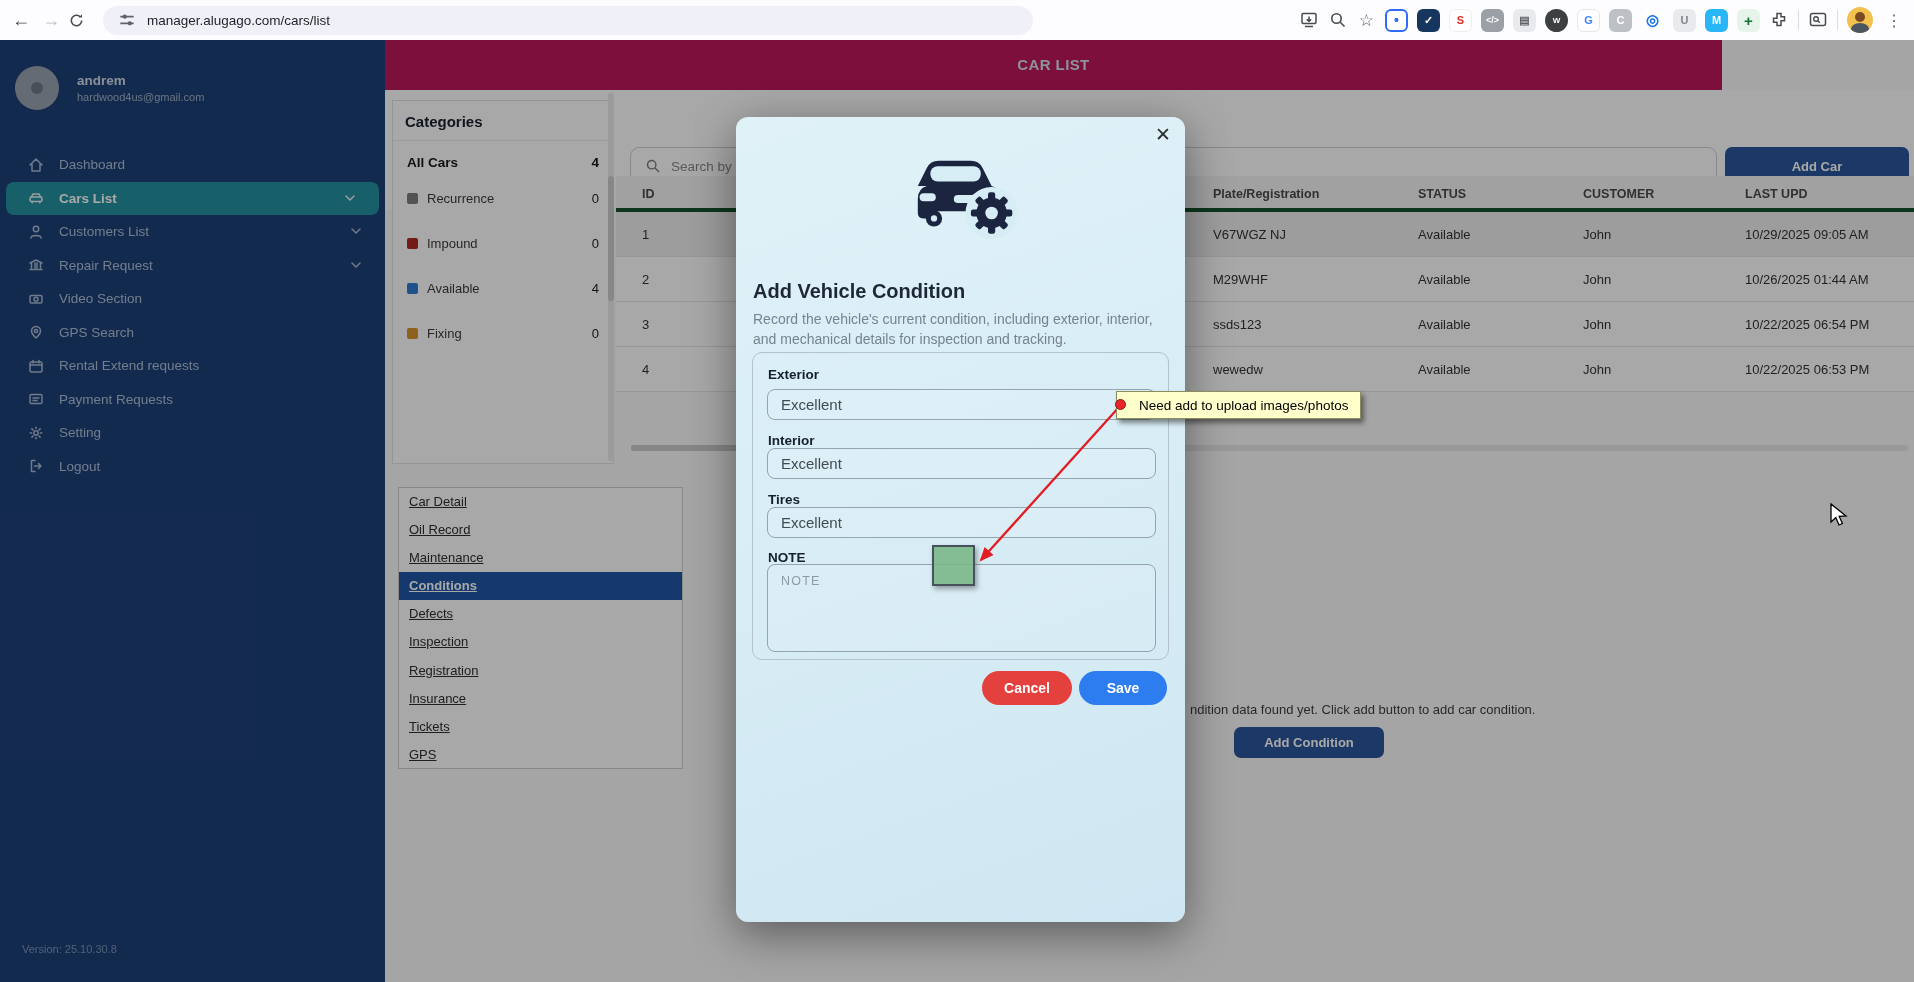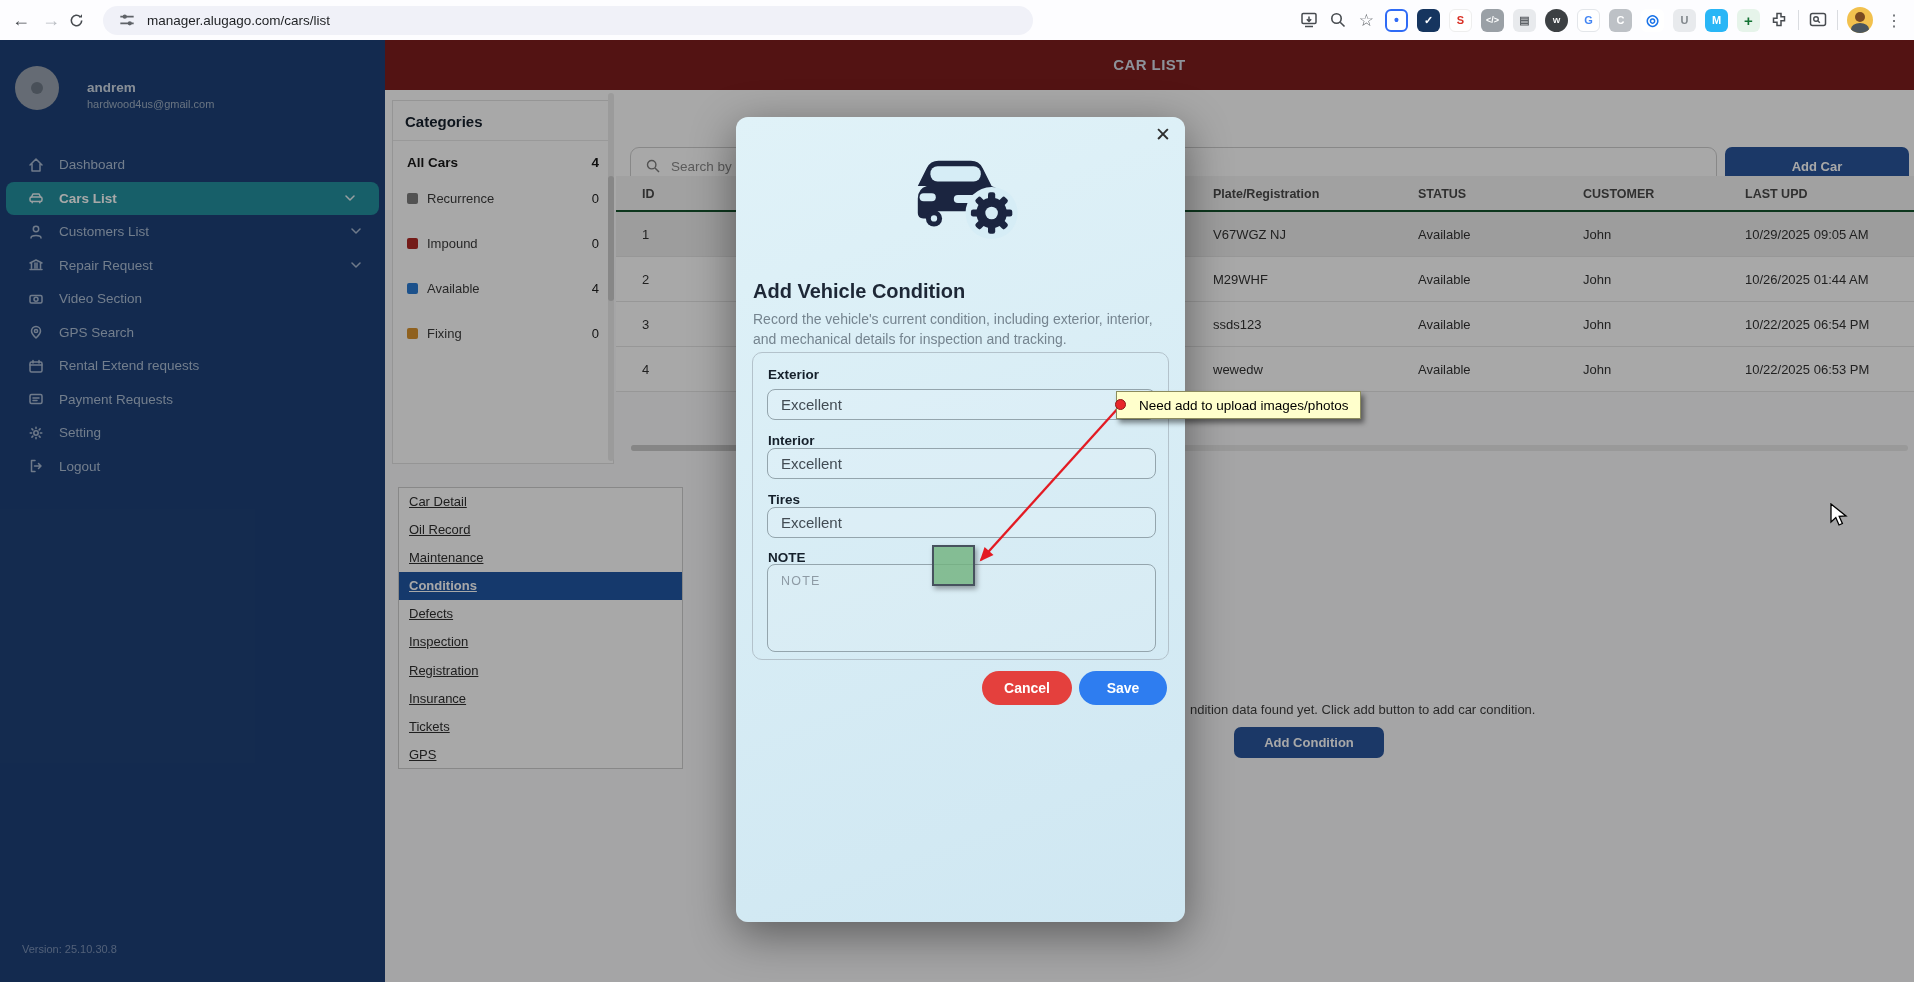--- a/index.html
+++ b/index.html
@@ -35,36 +35,36 @@
   .vdiv { width:1px; height:20px; background:#dadce0; }
   .avatar-chip { width:26px; height:26px; border-radius:50%; background:#f2c14e; position:relative; overflow:hidden; }
   .avatar-chip .head { position:absolute; left:8px; top:5px; width:10px; height:10px; border-radius:50%; background:#7a4a21; }
   .avatar-chip .body { position:absolute; left:4px; top:16px; width:18px; height:12px; border-radius:50%; background:#4b565e; }
   .kebab { font-size:16px; color:#5f6368; padding:0 4px; }
 
   
   .app { position:absolute; left:0; top:40px; width:1914px; height:942px; background:#fbfbfc; }
 
   .sidebar { position:absolute; left:0; top:0; width:385px; height:942px; background:#1e4178; }
-  .user-card { position:absolute; left:15px; top:26px; display:flex; gap:28px; align-items:flex-end; }
+  .user-card { position:absolute; left:15px; top:26px; display:flex; gap:18px; align-items:center; }
   .user-avatar { width:44px; height:44px; border-radius:50%; background:#9aa3b0; position:relative; }
   .user-avatar .dot { position:absolute; left:16px; top:16px; width:12px; height:12px; border-radius:50%; background:#6f7a87; }
   .user-name { color:#cfd9e6; font-size:13.5px; font-weight:700; }
   .user-email { color:#9fb0c5; font-size:11px; margin-top:3px; }
   .nav { position:absolute; left:0; top:108px; width:385px; }
   .nav-item { position:relative; height:33.5px; display:flex; align-items:center; gap:14px;
     padding-left:27px; color:#aebfd6; font-size:13.5px; cursor:pointer; }
   .nav-item svg { stroke:#a9bad2; fill:none; stroke-width:1.5; stroke-linecap:round; stroke-linejoin:round; }
   .nav-item.active { background:#2391a0; margin:0 6px; padding-left:21px; border-radius:8px; color:#fff; font-weight:700; }
   .nav-item.active svg { stroke:#e8f2f5; }
   .chev { position:absolute; right:24px; top:13px; }
   .version { position:absolute; left:22px; top:903px; color:#7d93b8; font-size:11px; }
 
   
-  .page-band { position:absolute; left:385px; top:0; width:1529px; height:50px; background:#7f1d1d; }
+  .page-band { position:absolute; left:385px; top:0; width:1337px; height:50px; background:#be185d; }
   .page-title { position:absolute; left:0; top:16px; width:100%; text-align:center;
     color:#d6deea; font-size:15px; font-weight:700; letter-spacing:.4px; }
 
   
   .toolbar { position:absolute; left:385px; top:50px; width:1529px; height:120px; background:#ffffff; }
   .search-box { position:absolute; left:245px; top:57px; width:1087px; height:38px;
     border:1px solid #cfcfcf; border-radius:9px; background:#fff; display:flex; align-items:center; gap:10px; padding:0 14px; }
   .search-box input { border:none; outline:none; flex:1; font-size:13.5px; color:#333;
     font-family:"Liberation Sans",sans-serif; background:transparent; }
   .search-box input::placeholder { color:#8a8a8a; }
@@ -80,21 +80,21 @@
   .cat-item { position:relative; display:flex; align-items:center; gap:9px; padding:15px 14px; font-size:13px; color:#3c3c3c; cursor:pointer; }
   .cat-sq { width:11px; height:11px; border-radius:2px; flex:none; }
   .cat-count { position:absolute; right:14px; color:#222; }
 
   
   .vscroll-track { position:absolute; left:608px; top:53px; width:6px; height:368px; background:#ececec; border-radius:3px; }
   .vscroll-thumb { position:absolute; left:608px; top:136px; width:6px; height:125px; background:#cdcdcd; border-radius:3px; }
 
   
   .tbl { position:absolute; left:616px; top:136px; width:1298px; }
-  .tbl-head { position:relative; height:36px; background:#f5f5f5; border-bottom:2px solid #14532d; }
+  .tbl-head { position:relative; height:36px; background:#f5f5f5; border-bottom:4px solid #14532d; }
   .tbl-head span { position:absolute; top:11px; font-size:12.5px; color:#4a4a4a; font-weight:700; }
   .tbl-row { position:relative; height:45px; border-bottom:1px solid #e6e6e6; background:#fff; cursor:pointer; }
   .tbl-row.sel { background:#efefef; }
   .tbl-row span { position:absolute; top:15px; font-size:13px; color:#333; }
   .c-id{left:26px;} .c-plate{left:597px;} .c-status{left:802px;} .c-cust{left:967px;} .c-upd{left:1129px;}
   .hscroll-track { position:absolute; left:631px; top:405px; width:1277px; height:6px; background:#e8e8e8; border-radius:3px; }
   .hscroll-thumb { position:absolute; left:631px; top:405px; width:420px; height:6px; background:#cccccc; border-radius:3px; }
 
   
   .submenu { position:absolute; left:398px; top:447px; width:285px; height:282px; background:#fff; border:1px solid #cfcfcf; }

